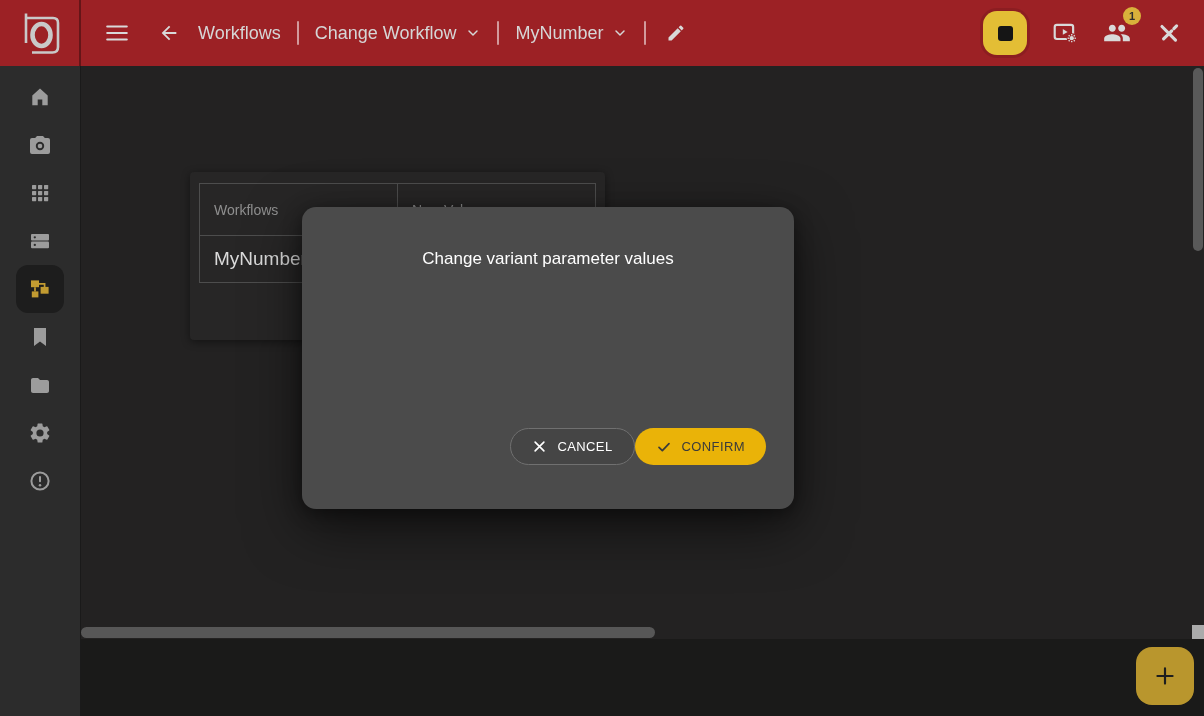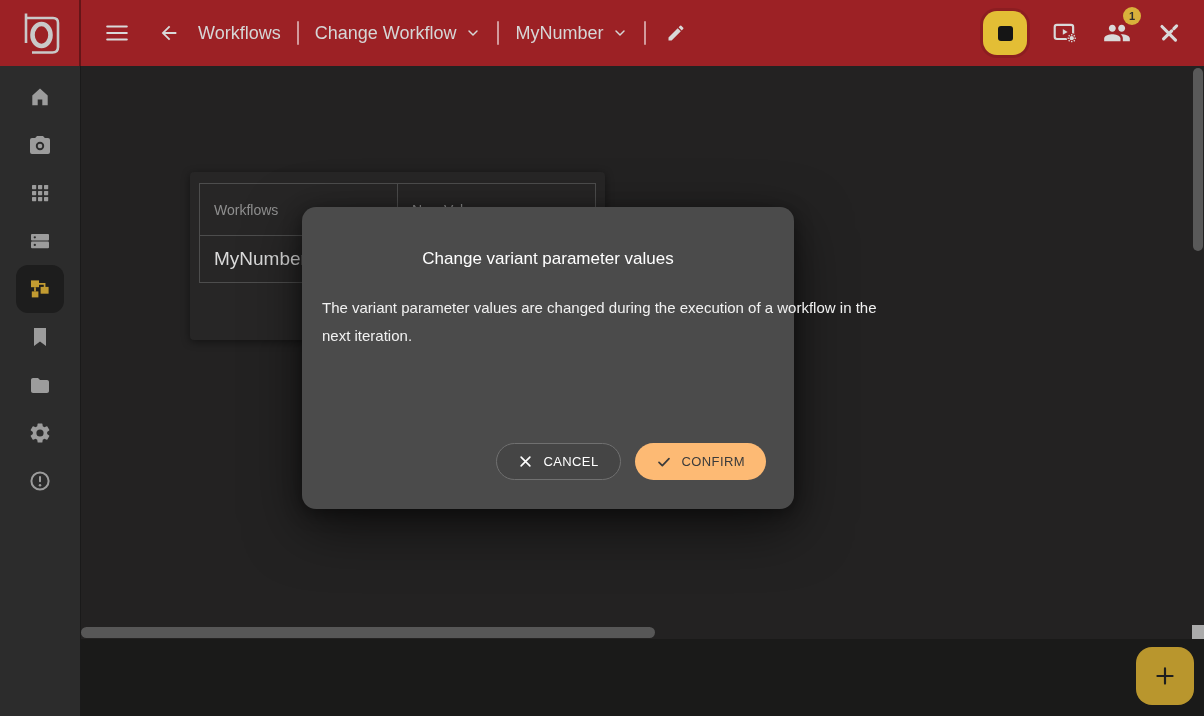--- a/index.html
+++ b/index.html
@@ -57,26 +57,26 @@
   .fab { position:absolute; right:10px; bottom:11px; width:58px; height:58px; border-radius:16px;
          background:#B9962D; border:none; cursor:pointer; display:flex; align-items:center;
          justify-content:center; color:#1E1E1E; }
 
   
   .dialog { position:absolute; left:302px; top:207px; width:492px; height:302px; background:#4B4B4B;
             border-radius:14px; box-shadow:0 18px 55px rgba(0,0,0,0.55), 0 4px 18px rgba(0,0,0,0.4);
             z-index:20; }
   .dialog-title { margin-top:42px; text-align:center; color:#FFFFFF; font-size:17px; font-weight:500; }
   .dialog-body { margin:25px 18px 0 20px; width:560px; color:#F1F1F1; font-size:15px; line-height:28px; }
-  .dialog-actions { position:absolute; right:28px; bottom:29px; display:flex; gap:14px; }
+  .dialog-actions { position:absolute; right:28px; bottom:44px; display:flex; }
   .pill { height:37px; border-radius:19px; display:flex; align-items:center; gap:10px;
           padding:0 21px; font-size:13px; font-weight:500; letter-spacing:0.4px;
           font-family:"Liberation Sans", sans-serif; cursor:pointer; }
   .pill.cancel { background:#454545; border:1px solid #707070; color:#FFFFFF; }
-  .pill.confirm { background:#fdba74; border:none; color:#3B3B3B; }
+  .pill.confirm { background:#eab308; border:none; color:#3B3B3B; }
 
   svg { display:block; }
 </style>
 </head>
 <body>
 
 <div class="app">
 
   <header class="topbar">
     <div class="logo-box">
@@ -256,21 +256,20 @@
     <button class="fab">
       <svg width="26" height="26" viewBox="0 0 24 24">
         <path d="M12 5v14M5 12h14" stroke="currentColor" stroke-width="2" stroke-linecap="round"></path>
       </svg>
     </button>
   </div>
 
   <div class="dialog">
     <div class="dialog-title">Change variant parameter values</div>
     <div class="dialog-body">
-      <p>The variant parameter values are changed during the execution of a workflow in the next iteration.</p>
     </div>
     <div class="dialog-actions">
       <button class="pill cancel">
         <svg width="15" height="15" viewBox="0 0 24 24">
           <path d="M5 5l14 14M19 5L5 19" stroke="#FFFFFF" stroke-width="2.6" stroke-linecap="round"></path>
         </svg>
         <span>CANCEL</span>
       </button>
       <button class="pill confirm">
         <svg width="16" height="16" viewBox="0 0 24 24">

